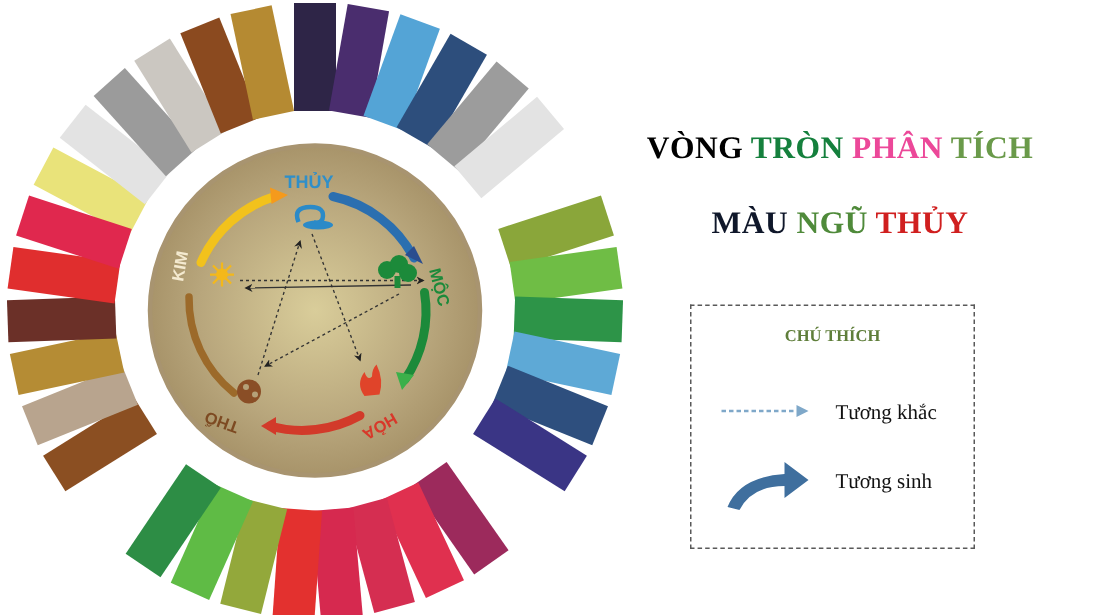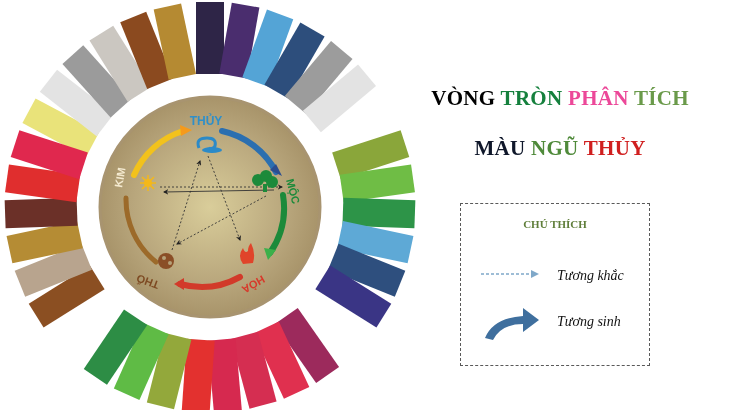--- a/index.html
+++ b/index.html
@@ -17,21 +17,21 @@
     #title-1 { top: 86px; }
     #title-2 { top: 136px; }
     .legend {
       position: absolute; left: 460px; top: 203px; width: 190px; height: 163px;
       border: 1.5px dashed #595959; box-sizing: border-box;
     }
     .legend-title {
       position: absolute; left: 0; right: 0; top: 14px; text-align: center;
       color: #5f7e3a; font-weight: bold; font-size: 11px;
     }
-    .legend-row { position: absolute; left: 0; right: 0; height: 30px; font-style: italic; }
+    .legend-row { position: absolute; left: 0; right: 0; height: 30px; }
     .legend-row .label {
       position: absolute; left: 96px; font-size: 14px; color: #111; top: 4px;
     }
     .legend-row svg { position: absolute; left: 18px; top: 0; }
   </style>
 </head>
 <body>
 
 <svg id="wheel" viewBox="0 0 420 410" xmlns="http://www.w3.org/2000/svg">
   <defs>

